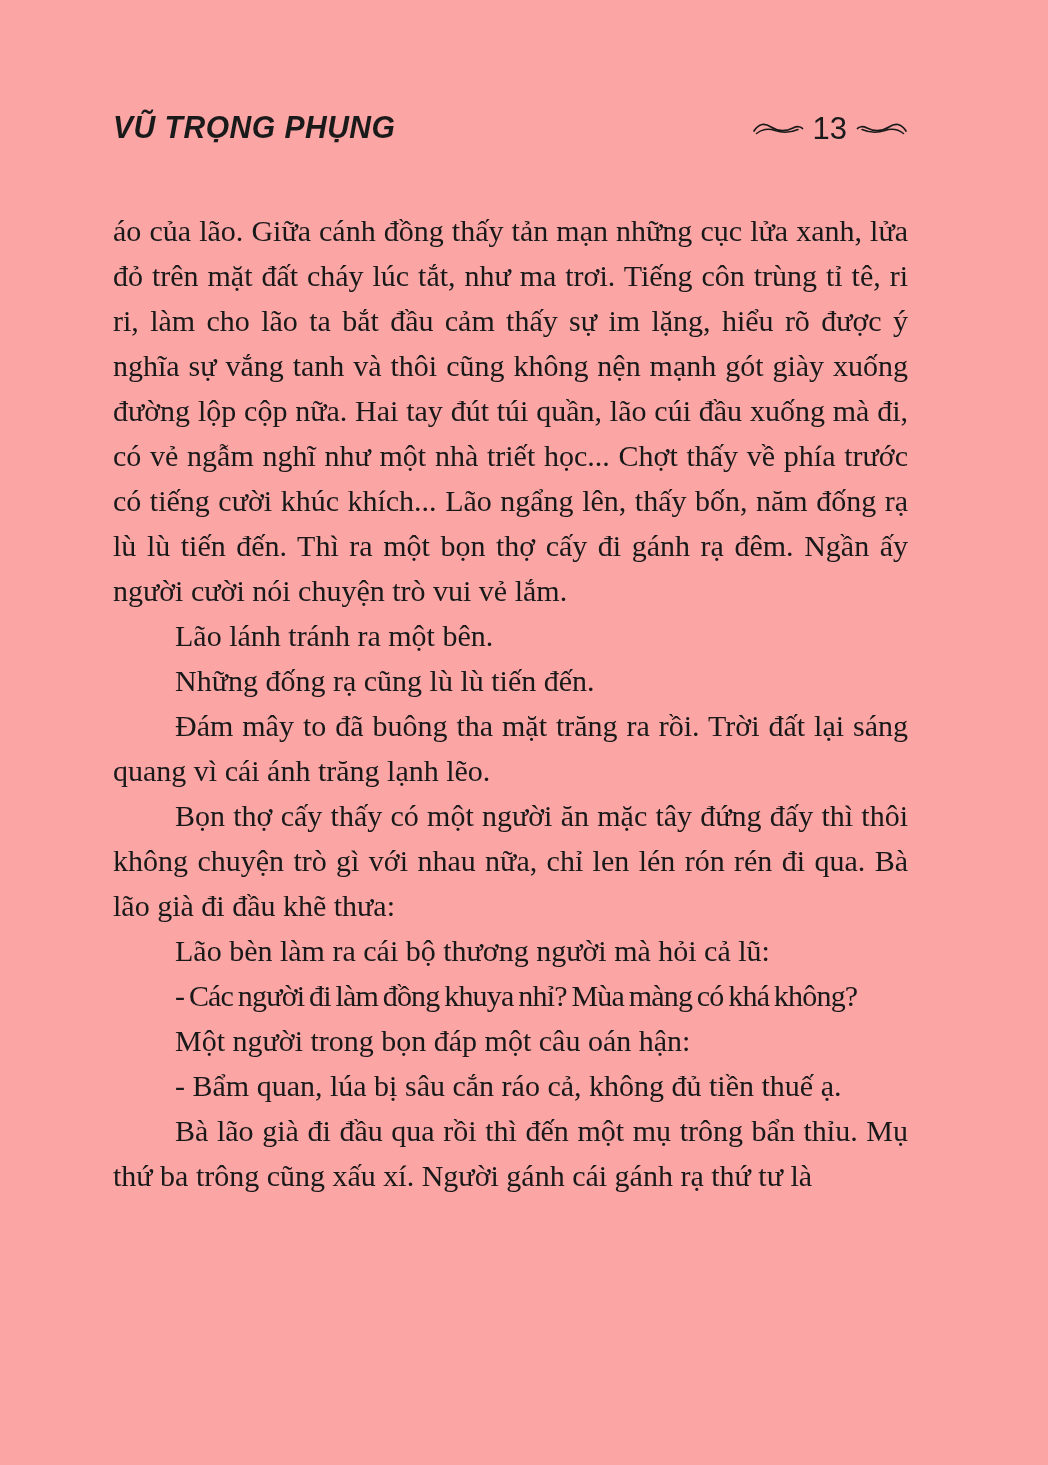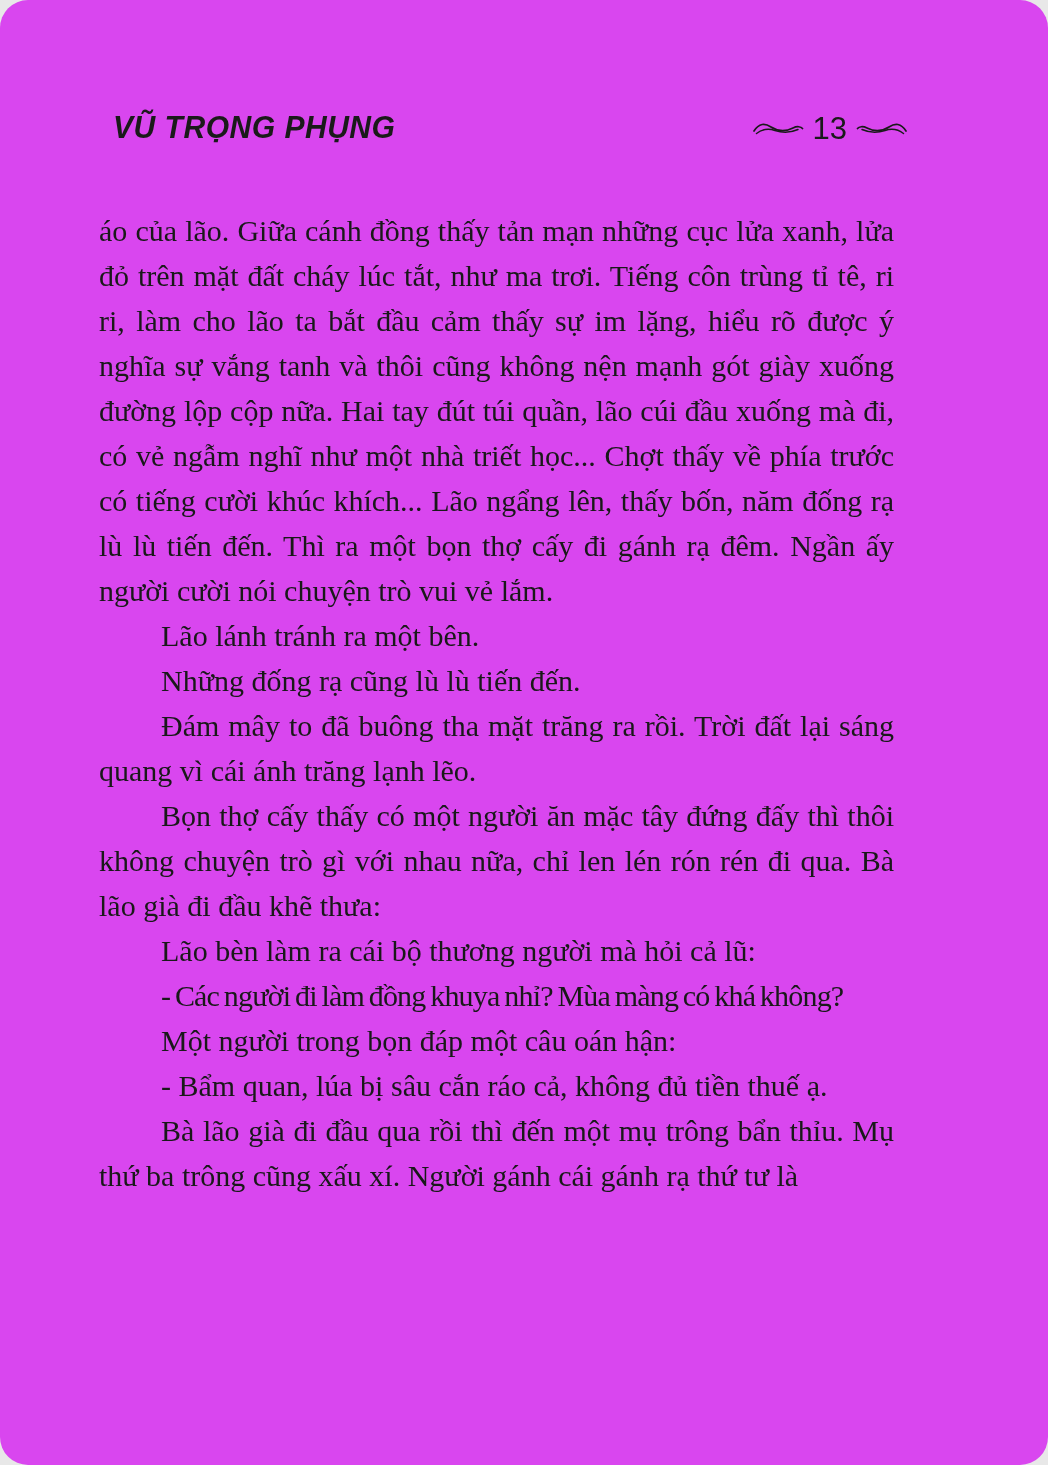--- a/index.html
+++ b/index.html
@@ -1,24 +1,23 @@
 <!DOCTYPE html>
 <html lang="vi"><head>
 <meta charset="utf-8">
 <style>
   html, body { margin: 0; padding: 0; background: #e8e8e8; }
   .page {
     position: relative;
     width: 1048px;
     height: 1465px;
     margin: 0 auto;
-    background: #d946ef;
+    background: #fca5a5;
     overflow: hidden;
     color: #1b1b1b;
-    border-radius: 28px;
   }
   .header {
     position: absolute;
     top: 110px;
     left: 113px;
     width: 795px;
     display: flex;
     justify-content: space-between;
     align-items: center;
   }
@@ -41,21 +40,21 @@
     font-size: 31px;
     color: #1a1a1a;
     line-height: 1;
   }
   .swash { display: inline-block; width: 52px; height: 18px; }
   .swash svg { display: block; }
   .swash.flip { transform: scaleX(-1); }
   .body-text {
     position: absolute;
     top: 208px;
-    left: 99px;
+    left: 113px;
     width: 795px;
     font-family: "Liberation Serif", "DejaVu Serif", serif;
     font-size: 30px;
     line-height: 45px;
     text-align: justify;
     color: #191919;
   }
   .body-text p { margin: 0; text-indent: 62px; }
   .body-text p.no-indent { text-indent: 0; }
   .body-text p.tight { letter-spacing: -0.8px; word-spacing: -2px; }

